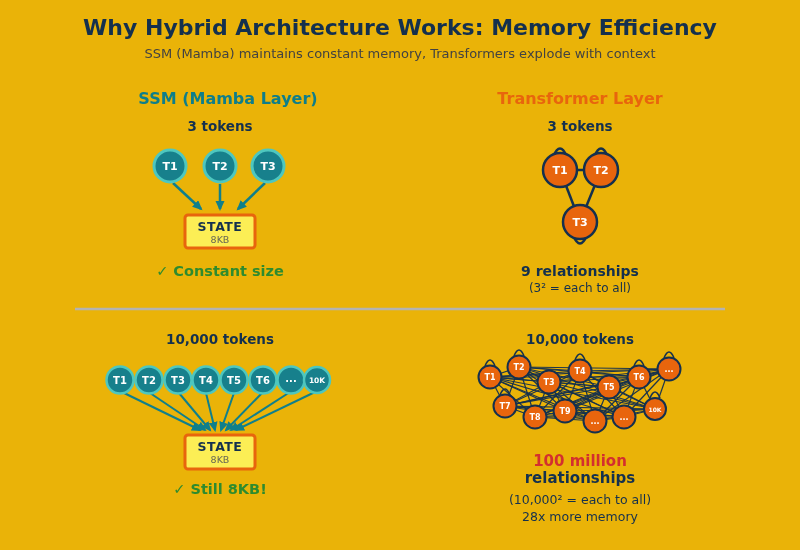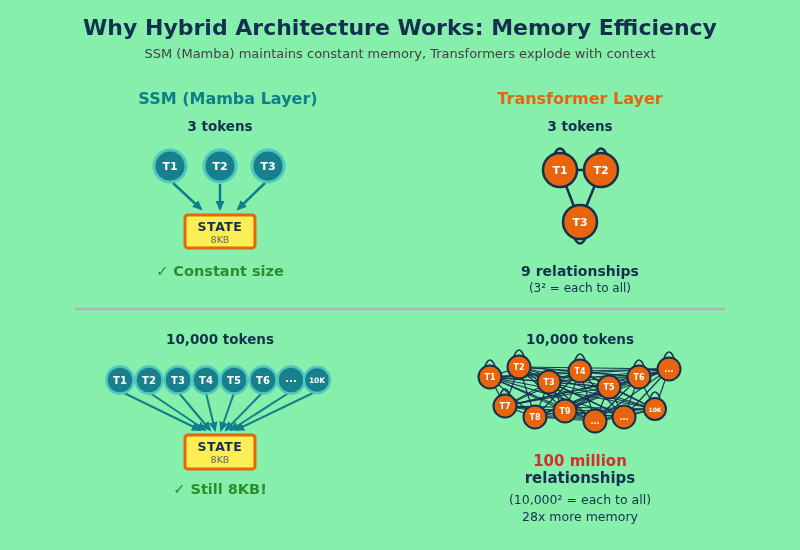--- a/index.html
+++ b/index.html
@@ -1,16 +1,16 @@
 <!DOCTYPE html>
 <html><head>
 <meta charset="utf-8">
 <style>
   html,body{margin:0;padding:0;background:#ffffff;}
-  .stage{position:relative;width:800px;height:550px;background:#86efac;overflow:hidden;}
+  .stage{position:relative;width:800px;height:550px;background:#eab308;overflow:hidden;}
   svg{display:block;}
   text{font-family:"DejaVu Sans","Liberation Sans",sans-serif;text-anchor:middle;}
   .title{font-size:22px;font-weight:bold;fill:#14304e;}
   .subtitle{font-size:13px;fill:#424242;}
   .h-teal{font-size:16px;font-weight:bold;fill:#0e7e8a;}
   .h-orange{font-size:16px;font-weight:bold;fill:#e8650d;}
   .count{font-size:13.5px;font-weight:bold;fill:#14304e;}
   .tok-lbl{font-size:11px;font-weight:bold;fill:#ffffff;}
   .tok-lbl-sm{font-size:10px;font-weight:bold;fill:#ffffff;}
   .tok-lbl-xs{font-size:7.5px;font-weight:bold;fill:#ffffff;}

